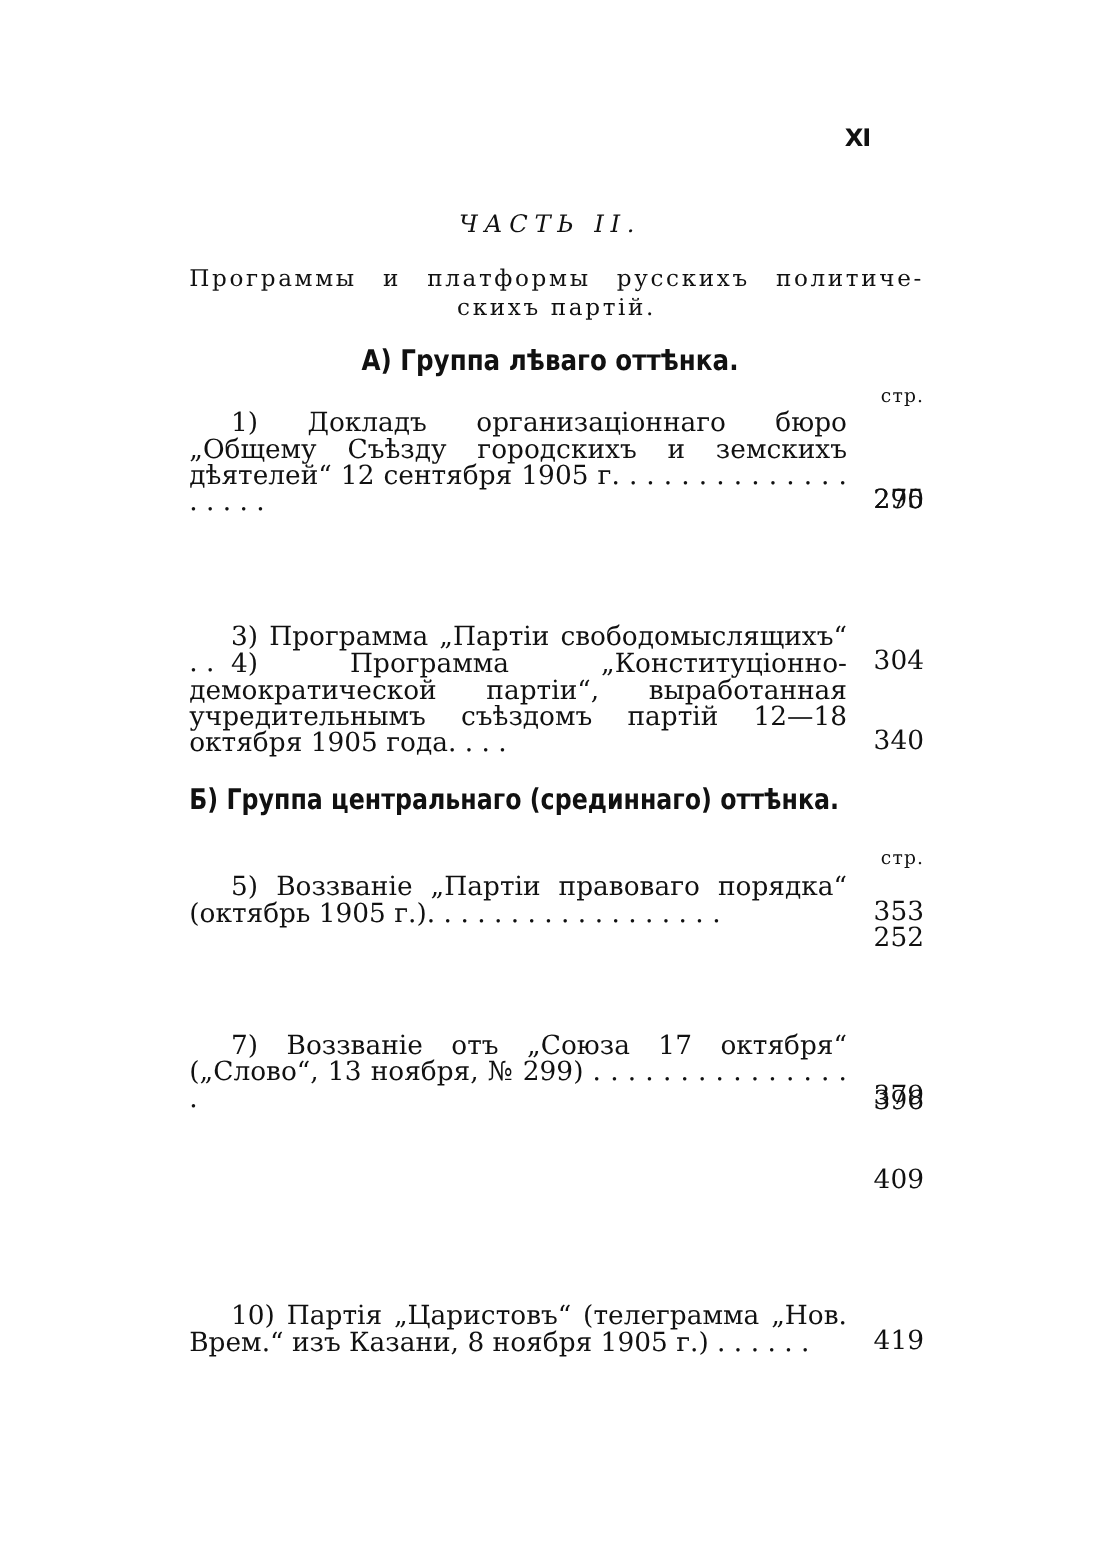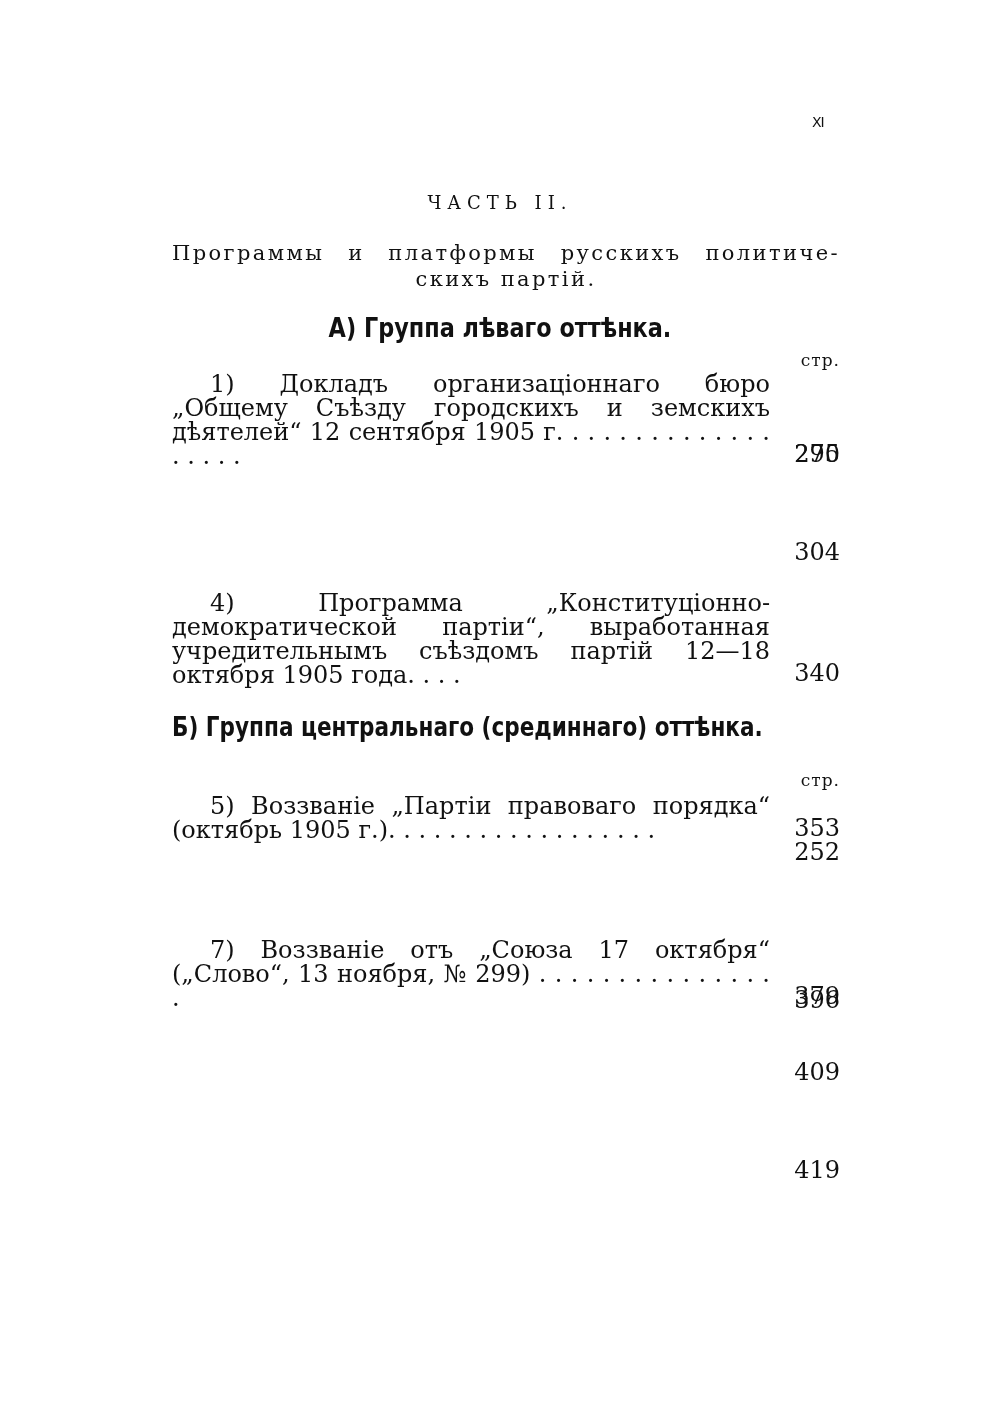--- a/index.html
+++ b/index.html
@@ -1,21 +1,21 @@
 <!DOCTYPE html>
 <html><head>
 <meta charset="utf-8">
 <style>
   html, body { margin:0; padding:0; background:#ffffff; }
   body { width:1000px; height:1418px; position:relative; overflow:hidden;
          font-family:"DejaVu Serif", serif; color:#111; }
   .abs { position:absolute; }
-  .folio { left:812px; top:114px; font-family:"DejaVu Sans", sans-serif; font-weight:normal;
-           font-size:14px; letter-spacing:-1px; }
-  .part { left:0; width:1000px; top:192px; text-align:center; font-size:18px; letter-spacing:6px; }
+  .folio { left:768px; top:114px; font-family:"DejaVu Sans", sans-serif; font-weight:bold;
+           font-size:22px; letter-spacing:-1px; }
+  .part { left:0; width:1000px; top:192px; text-align:center; font-size:22px; letter-spacing:6px;font-style:italic; }
   .subtitle { left:172px; width:668px; top:240px; font-size:21px; letter-spacing:2.4px; line-height:26px; text-align:center; }
   .subtitle .l1 { display:block; text-align:justify; text-align-last:justify; }
   .section-a { left:0; width:1000px; top:313px; text-align:center; font-family:"DejaVu Sans", sans-serif;
                font-weight:bold; font-size:26px; transform:scaleX(0.86); }
   .section-b { left:172px; top:712px; font-family:"DejaVu Sans", sans-serif; font-weight:bold;
                font-size:26px; transform-origin:left; transform:scaleX(0.83); white-space:nowrap; }
   .str { font-size:17px; letter-spacing:1px; right:160px;margin-left:37px; }
   .entry { left:172px; width:668px; font-size:24px; line-height:24px; }
   .entry .text { width:598px; text-align:justify; text-align-last:left; text-indent:38px; display:block; }
   .entry .page { position:absolute; right:0; bottom:2px; width:60px; text-align:right; }
@@ -34,20 +34,21 @@
 <div class="abs str" style="top:350px;">стр.</div>
 
 <div class="abs entry" style="top:372px;">
   <span class="text">1) Докладъ организаціоннаго бюро „Общему Съѣзду городскихъ и земскихъ дѣятелей“ 12 сентября 1905 г. . . . . . . . . . . . . . . . . . .</span>
   <span class="page">275</span>
 </div>
 <div class="abs entry" style="top:468px;">
   <span class="page">290</span>
 </div>
 <div class="abs entry" style="top:566px;">
+  <span class="text">3) Программа „Партіи свободомыслящихъ“ . .</span>
   <span class="page">304</span>
 </div>
 <div class="abs entry" style="top:591px;">
   <span class="text">4) Программа „Конституціонно-демократической партіи“, выработанная учредительнымъ съѣздомъ партій 12—18 октября 1905 года. . . .</span>
   <span class="page">340</span>
 </div>
 
 <div class="abs section-b">Б) Группа центральнаго (срединнаго) оттѣнка.</div>
 <div class="abs str" style="top:770px;">стр.</div>
 
@@ -62,14 +63,15 @@
   <span class="text">7) Воззваніе отъ „Союза 17 октября“ („Слово“, 13 ноября, № 299) . . . . . . . . . . . . . . . .</span>
   <span class="page">379</span>
 </div>
 <div class="abs entry" style="top:1014px;">
   <span class="page">396</span>
 </div>
 <div class="abs entry" style="top:1086px;">
   <span class="page">409</span>
 </div>
 <div class="abs entry" style="top:1184px;">
+  <span class="text">10) Партія „Царистовъ“ (телеграмма „Нов. Врем.“ изъ Казани, 8 ноября 1905 г.) . . . . . .</span>
   <span class="page">419</span>
 </div>
 
 </body></html>

